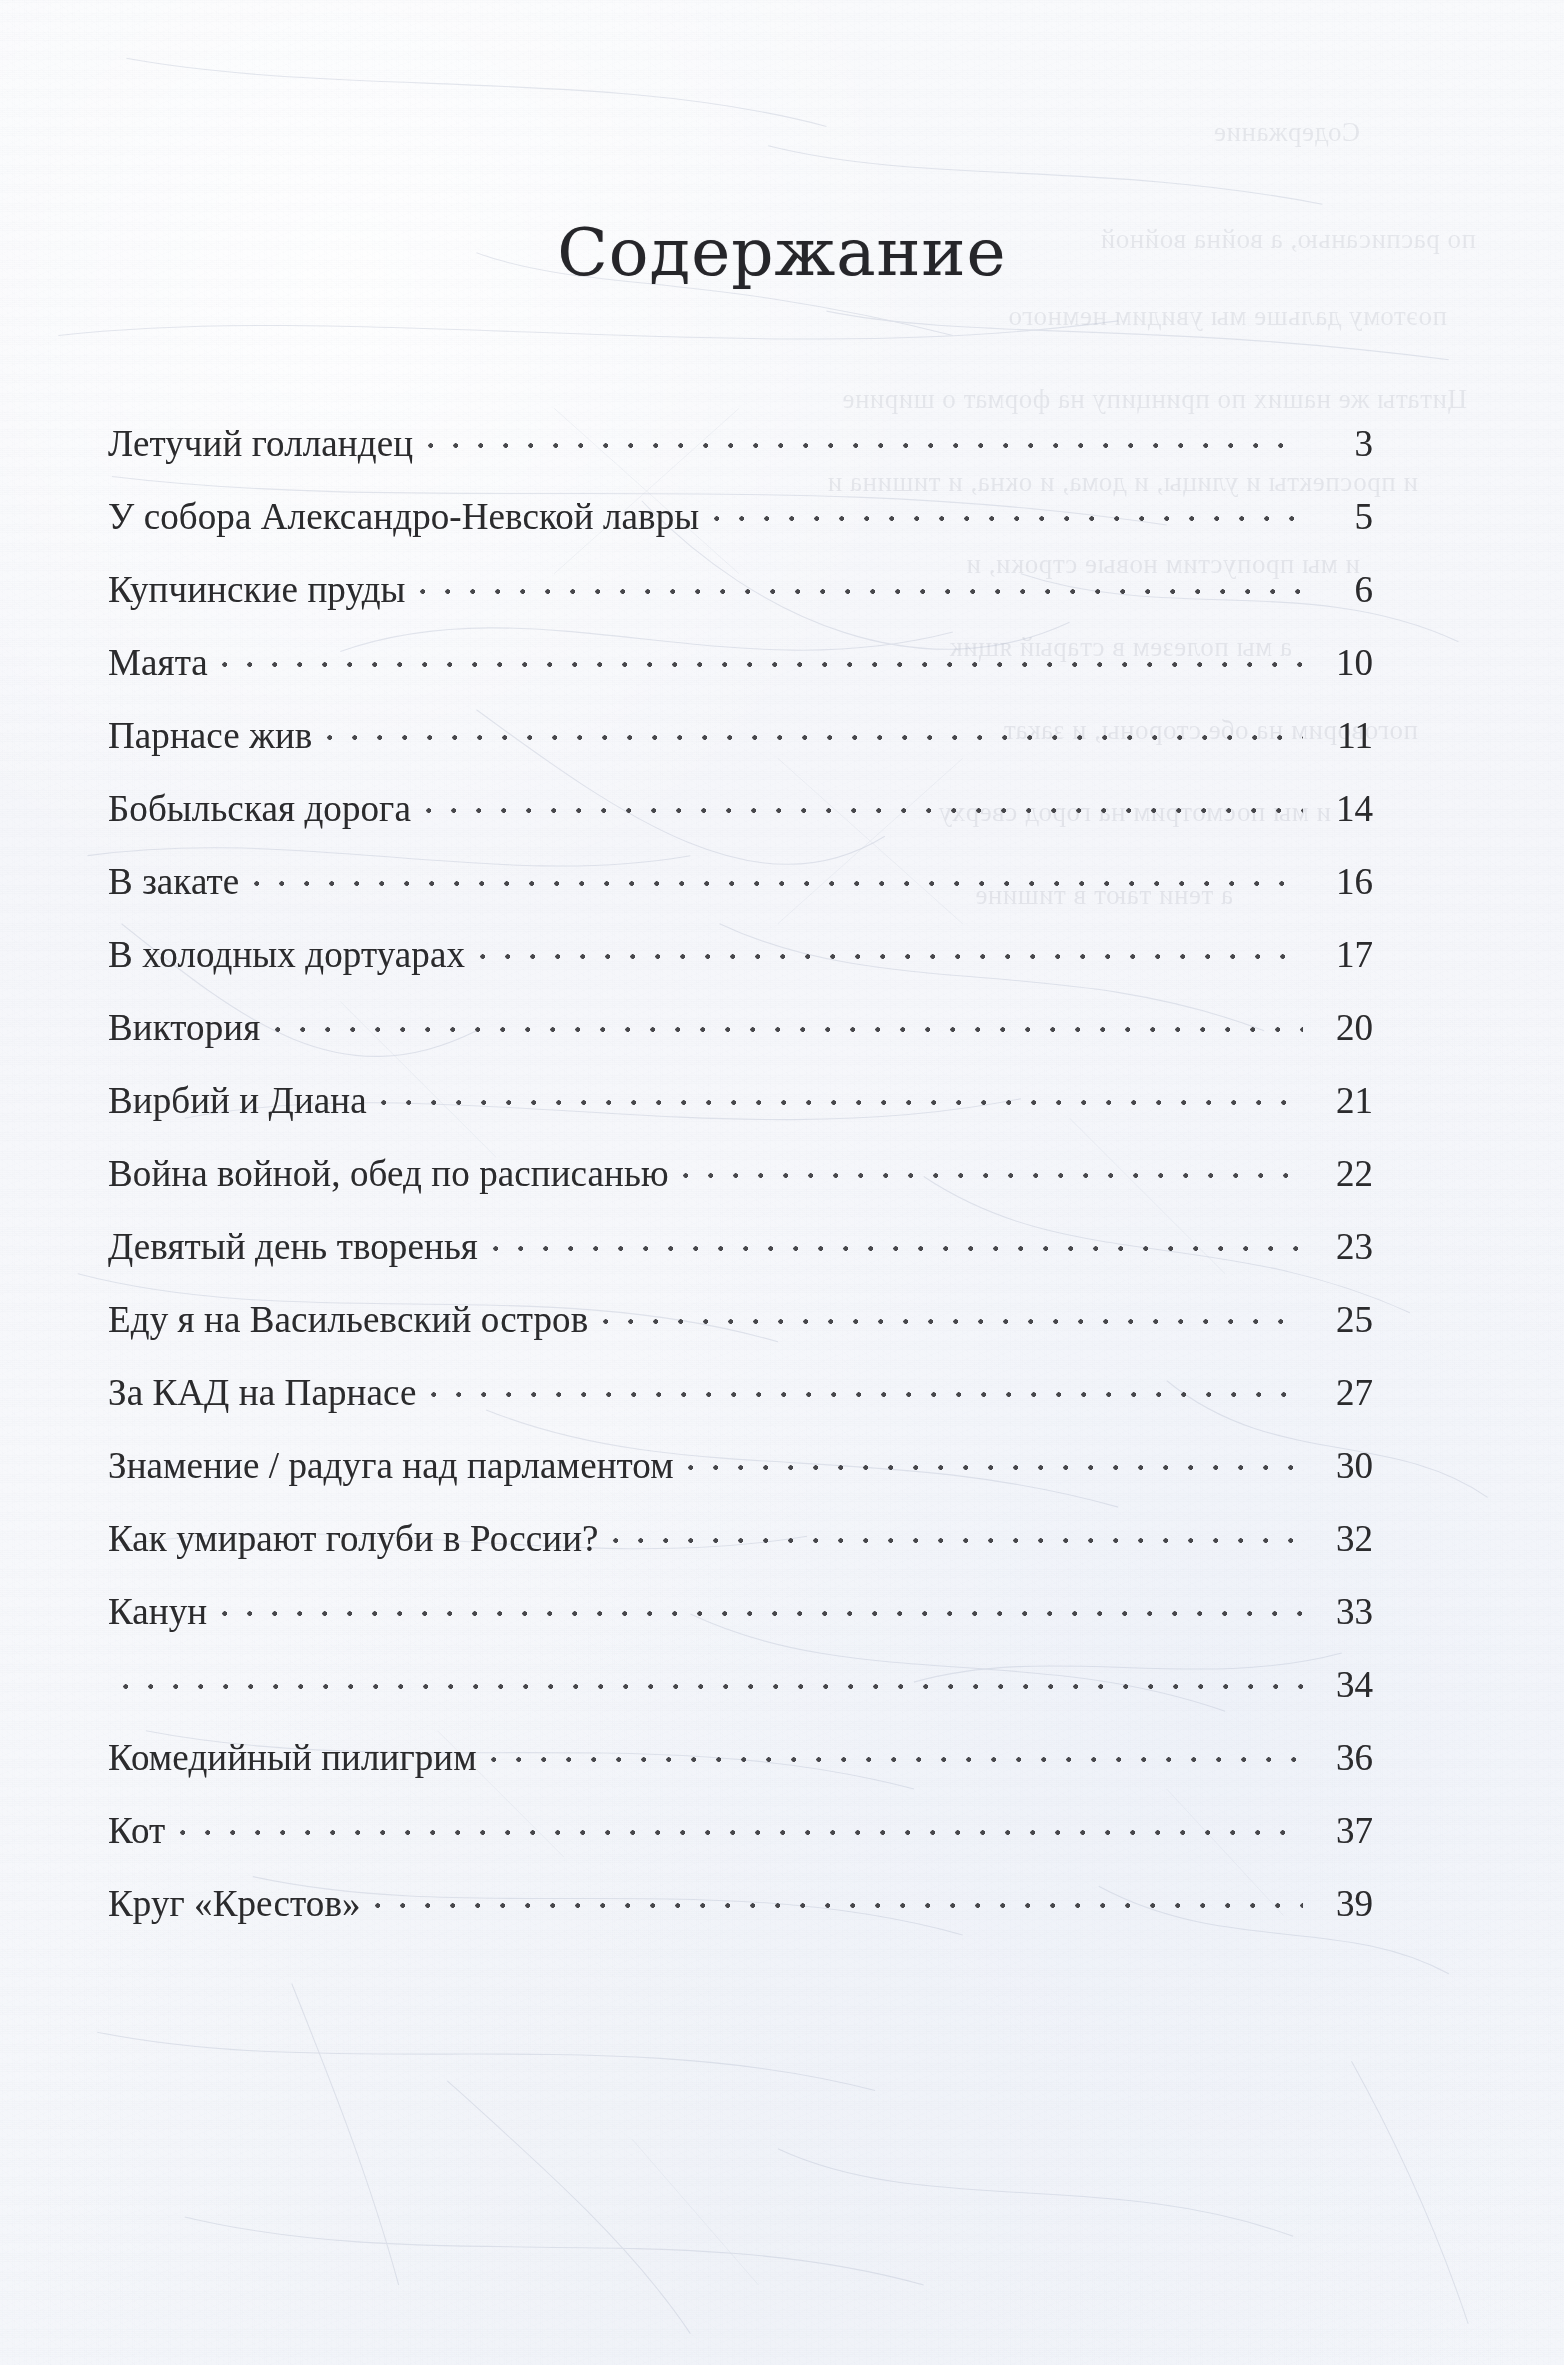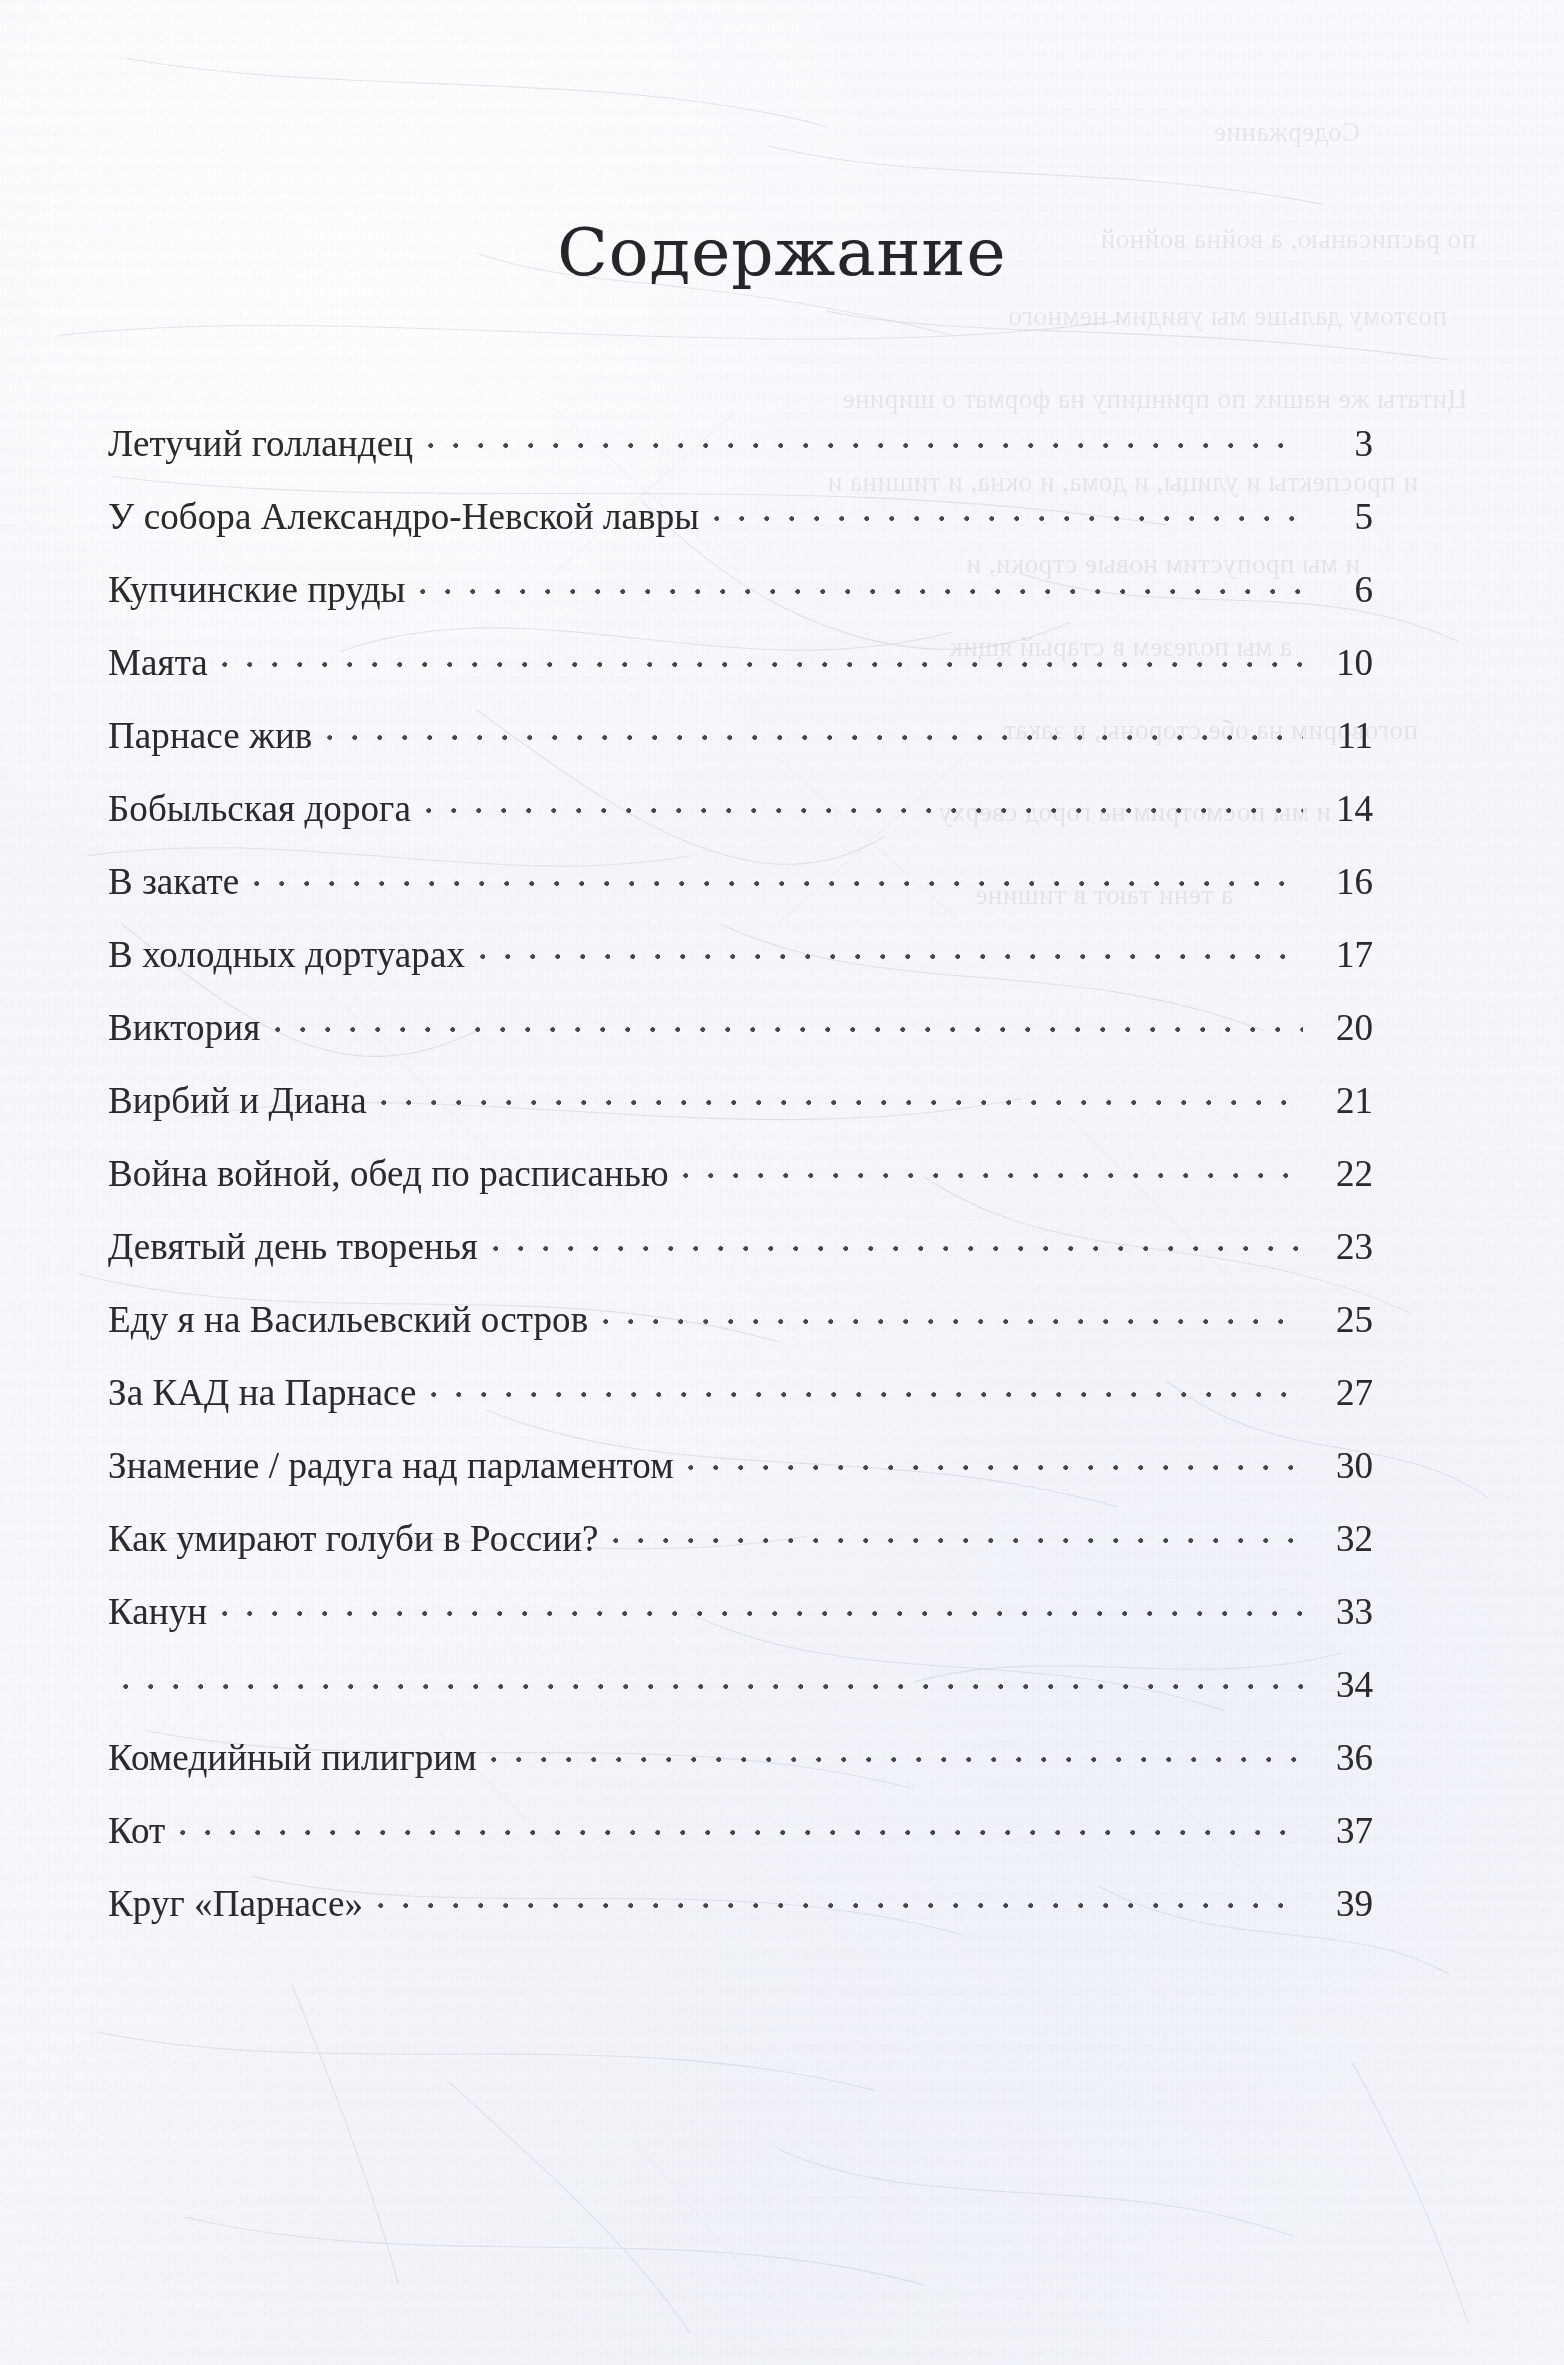--- a/index.html
+++ b/index.html
@@ -326,21 +326,21 @@
         <span class="entry-page">36</span>
       </div>
 
       <div class="toc-entry">
         <span class="entry-title">Кот</span>
         <span class="entry-leader"></span>
         <span class="entry-page">37</span>
       </div>
 
       <div class="toc-entry">
-        <span class="entry-title">Круг «Парнасе»</span>
+        <span class="entry-title">Круг «Крестов»</span>
         <span class="entry-leader"></span>
         <span class="entry-page">39</span>
       </div>
 
     </div>
   </div>
 </div>
 
 
 </body></html>

